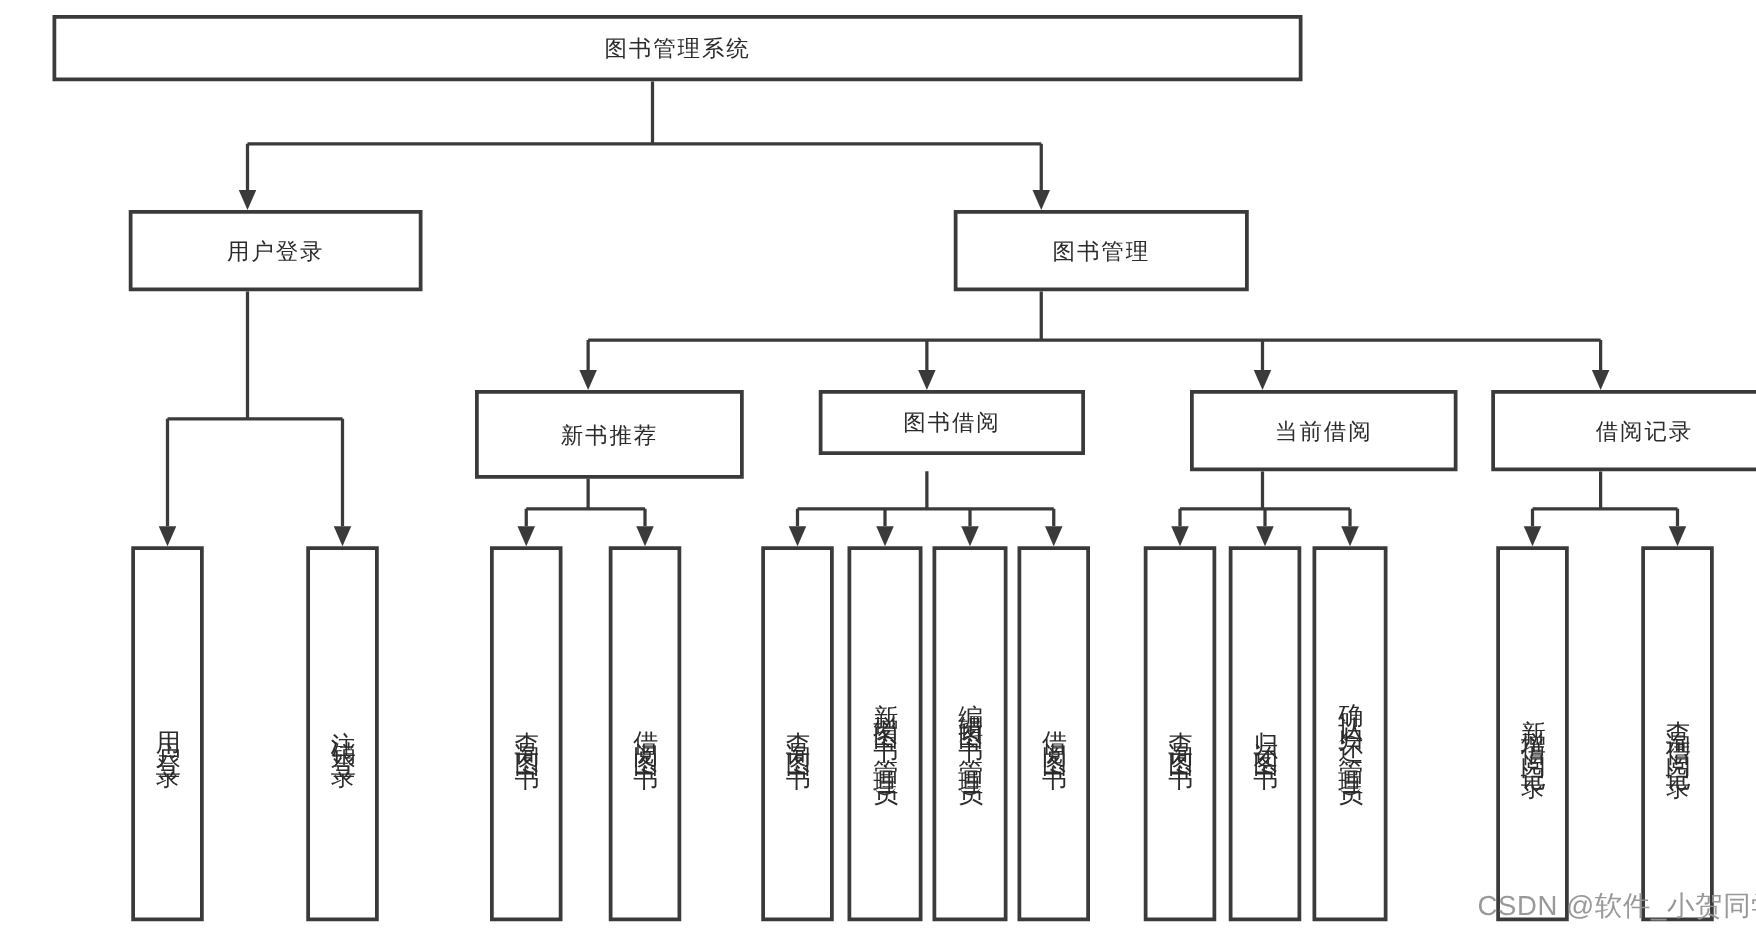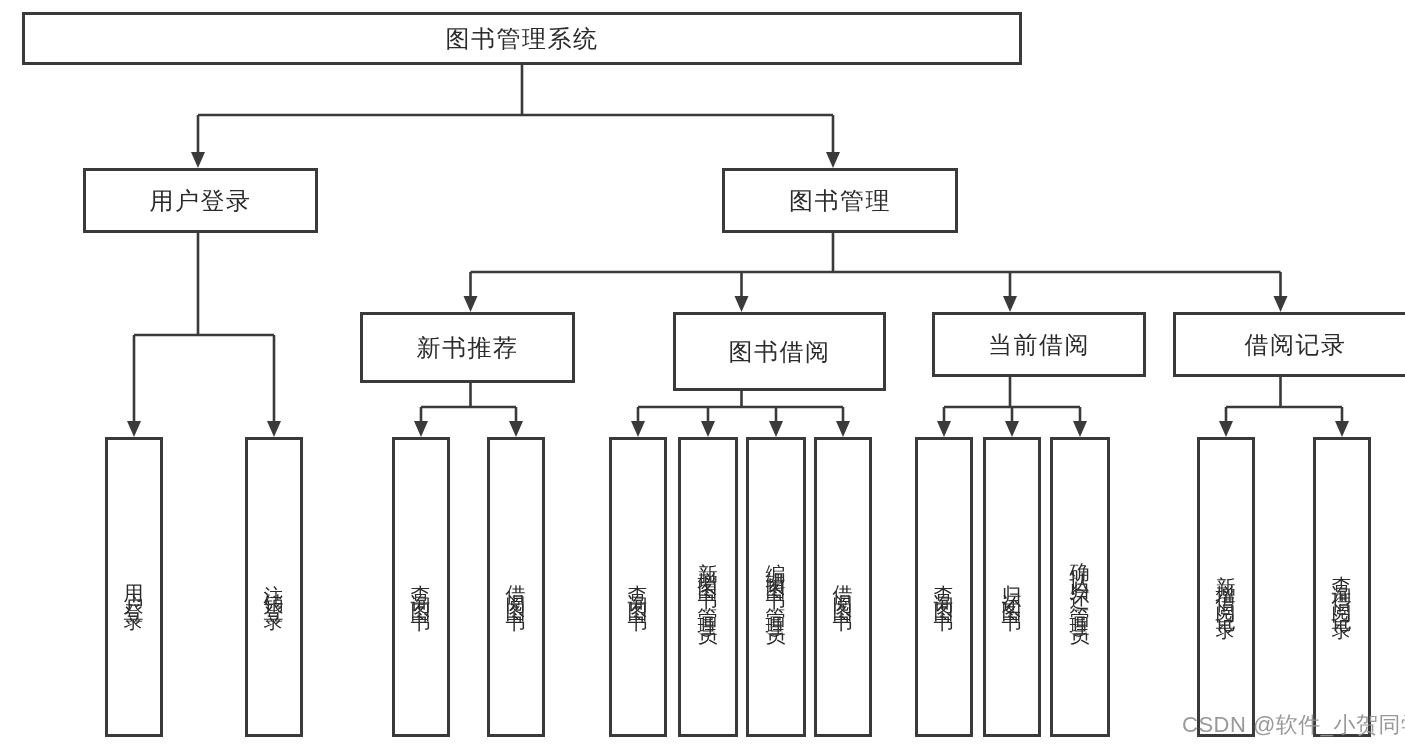--- a/index.html
+++ b/index.html
@@ -17,21 +17,21 @@
   .box {
     position: absolute;
     box-sizing: border-box;
     background: #ffffff;
     border: 3px solid #3a3a3a;
     display: flex;
     align-items: center;
     justify-content: center;
     color: #2b2b2b;
   }
-  .h { font-size: 24px; letter-spacing: 1.5px; white-space: nowrap; }
+  .h { font-size: 18px; letter-spacing: 1.5px; white-space: nowrap; margin-left: 20px; }
   .v {
     writing-mode: vertical-lr;
     text-orientation: mixed;
     font-size: 20px;
     letter-spacing: 9px;
     line-height: 1;
   }
   .watermark {
     position: absolute;
     left: 1182px;
@@ -88,24 +88,24 @@
     <g>
       <path d="M1280.5 377 V407 M1226 407 H1342 M1226 407 V421 M1342 407 V421"></path>
       <polygon points="1219,421 1233,421 1226,437"></polygon>
       <polygon points="1335,421 1349,421 1342,437"></polygon>
     </g>
   </svg>
 
   <div class="box h" style="left:22px; top:12px; width:1000px; height:53px;">图书管理系统</div>
 
   <div class="box h" style="left:83px; top:168px; width:235px; height:65px;">用户登录</div>
-  <div class="box h" style="left:722px; top:168px; width:236px; height:65px;">图书管理</div>
+  <div class="box h" style="left:743px; top:168px; width:236px; height:65px;">图书管理</div>
 
   <div class="box h" style="left:360px; top:312px; width:215px; height:71px;">新书推荐</div>
-  <div class="box h" style="left:673px; top:312px; width:213px; height:79px;">图书借阅</div>
+  <div class="box h" style="left:635px; top:312px; width:213px; height:52px;">图书借阅</div>
   <div class="box h" style="left:932px; top:312px; width:214px; height:65px;">当前借阅</div>
   <div class="box h" style="left:1173px; top:312px; width:245px; height:65px;">借阅记录</div>
 
   <div class="box v" style="left:105px; top:437px; width:58px; height:300px;">用户登录</div>
   <div class="box v" style="left:245px; top:437px; width:58px; height:300px;">注销登录</div>
 
   <div class="box v" style="left:392px; top:437px; width:58px; height:300px;">查询图书</div>
   <div class="box v" style="left:487px; top:437px; width:58px; height:300px;">借阅图书</div>
 
   <div class="box v" style="left:609px; top:437px; width:58px; height:300px;">查询图书</div>

